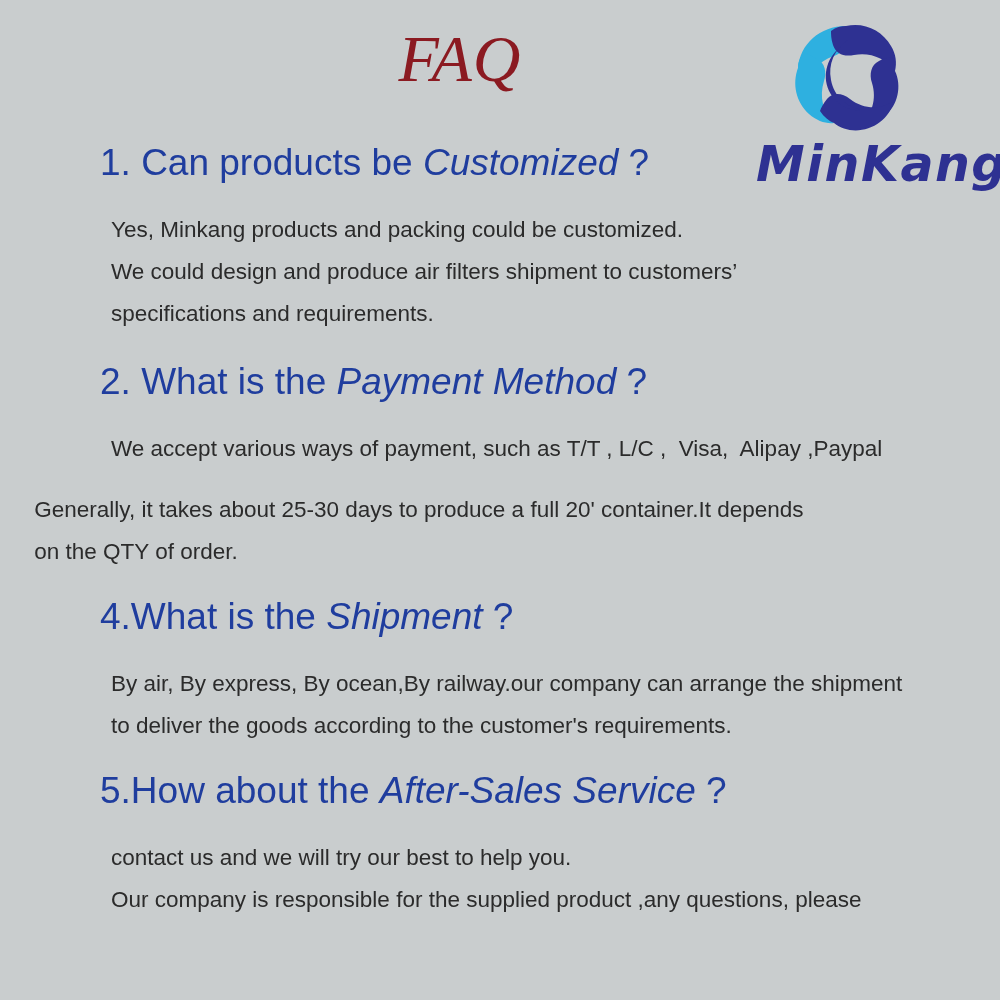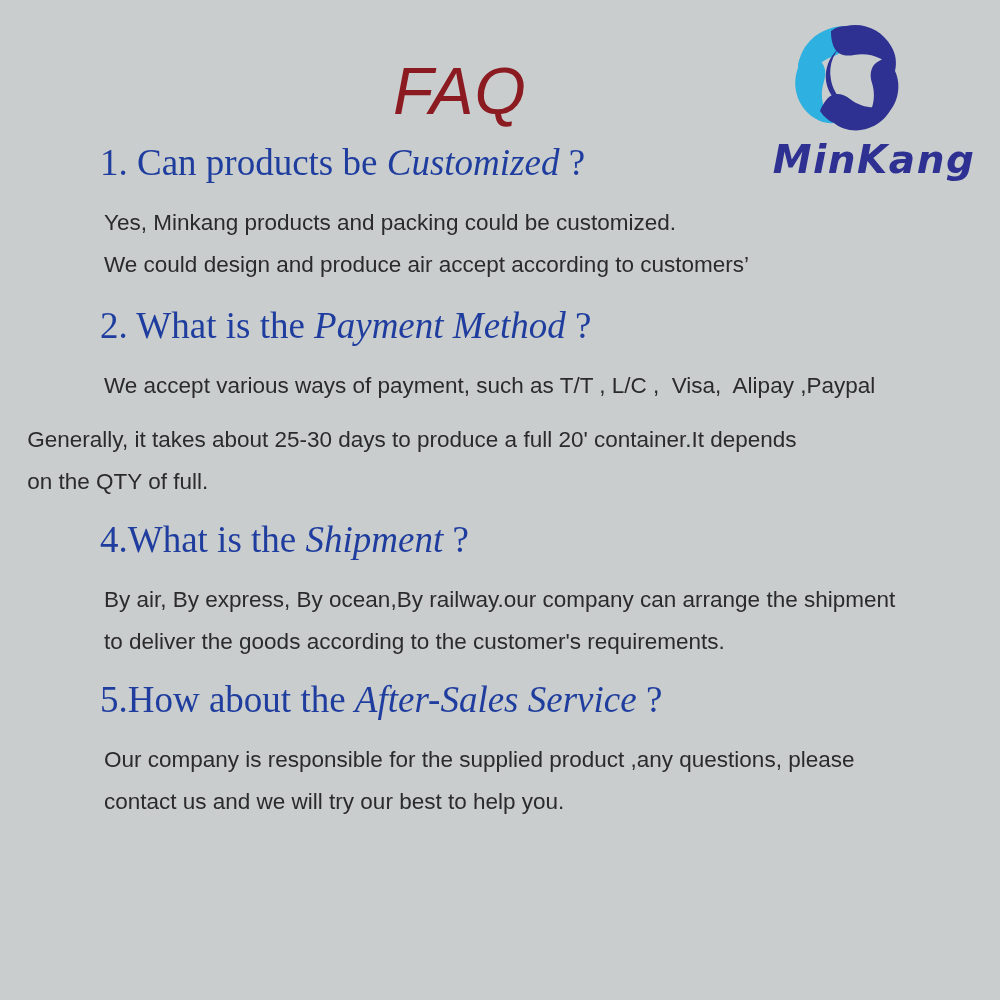--- a/index.html
+++ b/index.html
@@ -19,28 +19,27 @@
   #header {
     position: relative;
     height: 200px;
   }
   #faq-title {
     position: absolute;
     left: 0;
     top: 26px;
     width: 920px;
     text-align: center;
-    font-family: Liberation Sans, sans-serif;
+    font-family: Liberation Serif, serif;
     font-style: italic;
     font-weight: 400;
     font-size: 66px;
     letter-spacing: 1px;
     color: #8b1a21;
     line-height: 1;
-    margin-top: 32px;
   }
 
   
   #logo {
     position: absolute;
     right: 8px;
     top: 14px;
     width: 232px;
     height: 180px;
   }
@@ -53,52 +52,52 @@
   }
   #logo-wordmark {
     position: absolute;
     left: -4px;
     top: 126px;
     width: 236px;
     text-align: center;
     font-family: "DejaVu Sans", sans-serif;
     font-weight: bold;
     font-style: italic;
-    font-size: 39px;
+    font-size: 49px;
     letter-spacing: 1.5px;
     color: #2e3192;
     line-height: 1;
     white-space: nowrap;
   }
 
   
   #content {
     position: absolute;
     left: 0;
     top: 132px;
     width: 1000px;
   }
   .qa-block {
     padding: 0;
   }
   .question {
     margin: 0;
     padding: 0 20px 0 100px;
-    font-family: Liberation Serif, serif;
+    font-family: Liberation Sans, sans-serif;
     font-weight: 400;
     font-size: 37px;
     line-height: 55px;
     color: #1f3d9e;
     white-space: nowrap;
   }
   .question .em {
     font-style: italic;
   }
   .answer {
-    margin: 4px;
+    margin: 11px;
     padding: 0 20px 0 100px;
     font-family: "Liberation Sans", sans-serif;
     font-weight: 400;
     font-size: 22.5px;
     line-height: 42px;
     color: #2b2b2b;
   }
   .answer .line {
     display: block;
     white-space: pre;
@@ -180,47 +179,48 @@
   </div>
 
 </div>
 
 <div id="content">
 
   <div class="qa-block" id="qa-1">
     <div class="question"><span>1. </span><span>Can products be </span><span class="em">Customized</span><span> ?</span></div>
     <div class="answer">
       <span class="line">Yes, Minkang products and packing could be customized.</span>
-      <span class="line">We could design and produce air accept according to customers’</span>
+      <span class="line">We could design and produce air filters shipment to customers’</span>
+      <span class="line">specifications and requirements.</span>
     </div>
   </div>
 
   <div class="qa-block" id="qa-2">
     <div class="question"><span>2. </span><span>What is the </span><span class="em">Payment Method</span><span> ?</span></div>
     <div class="answer">
       <span class="line">We accept various ways of payment, such as T/T , L/C ,  Visa,  Alipay ,Paypal</span>
     </div>
   </div>
 
   <div class="qa-block" id="qa-3">
     <div class="answer">
       <span class="line"> Generally, it takes about 25-30 days to produce a full 20' container.It depends</span>
-      <span class="line"> on the QTY of full.</span>
+      <span class="line"> on the QTY of order.</span>
     </div>
   </div>
 
   <div class="qa-block" id="qa-4">
     <div class="question"><span>4.</span><span>What is the </span><span class="em">Shipment</span><span> ?</span></div>
     <div class="answer">
       <span class="line">By air, By express, By ocean,By railway.our company can arrange the shipment</span>
       <span class="line">to deliver the goods according to the customer's requirements.</span>
     </div>
   </div>
 
   <div class="qa-block" id="qa-5">
     <div class="question"><span>5.</span><span>How about the </span><span class="em">After-Sales Service</span><span> ?</span></div>
     <div class="answer">
+      <span class="line">contact us and we will try our best to help you.</span>
       <span class="line">Our company is responsible for the supplied product ,any questions, please</span>
-      <span class="line">contact us and we will try our best to help you.</span>
     </div>
   </div>
 
 </div>
 
 </body></html>

